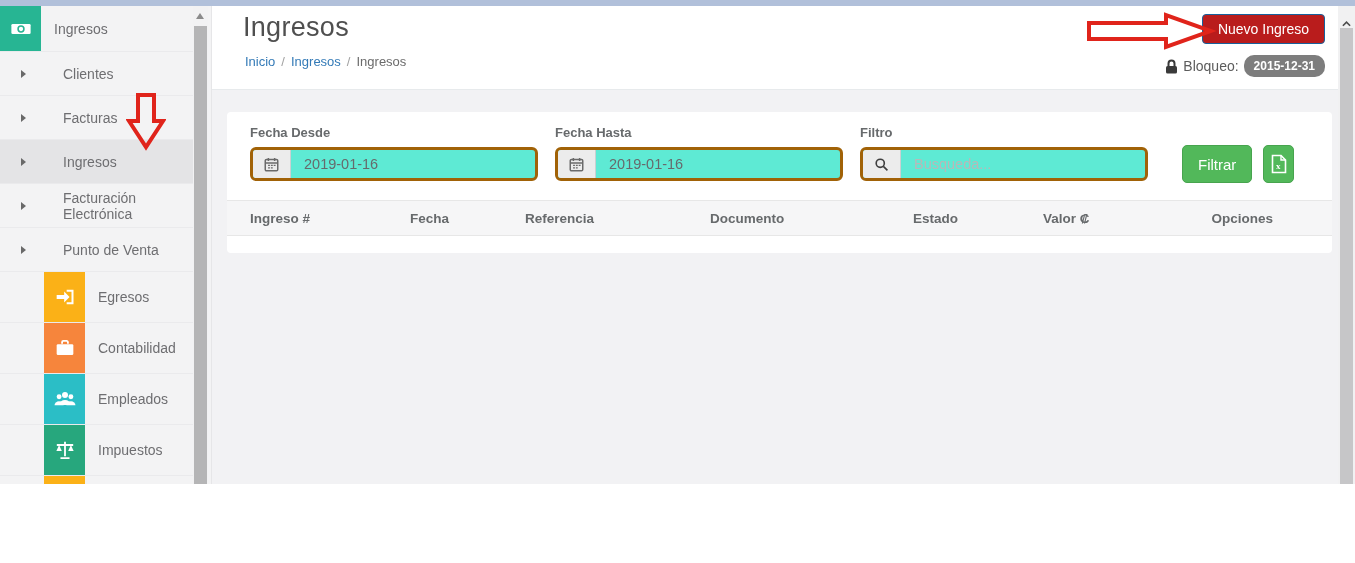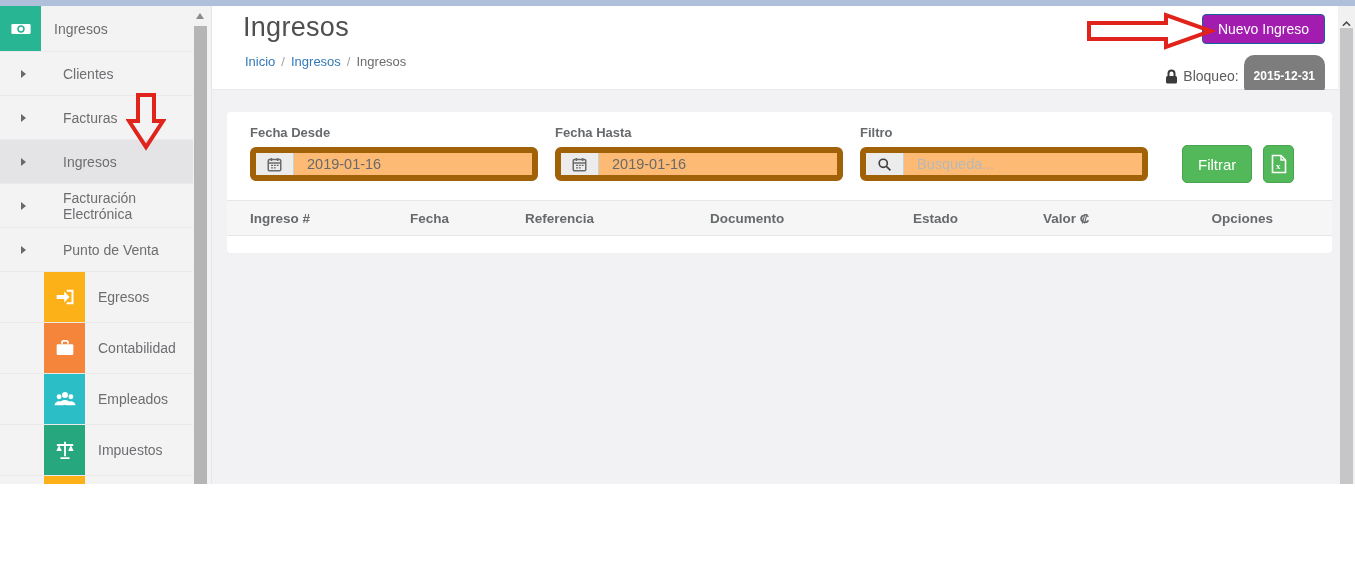--- a/index.html
+++ b/index.html
@@ -31,29 +31,29 @@
   
   .main-header { position:absolute; left:212px; top:6px; width:1126px; height:84px; background:#ffffff; border-bottom:1px solid #e7eaec; }
   .page-title { position:absolute; left:31px; top:6px; font-size:27px; font-weight:300; color:#4f4f4f; letter-spacing:0.3px; }
   .breadcrumb { position:absolute; left:33px; top:48px; font-size:13px; color:#9a9a9a; }
   .bc-link { color:#337ab7; text-decoration:none; cursor:pointer; }
   .bc-sep { margin:0 6px; color:#a2a2a2; }
   .bc-current { color:#6b6b6b; }
   .btn-new { position:absolute; right:13px; top:8px; height:30px; padding:0 15px; border:1px solid #16619c; border-radius:4px; color:#ffffff; font-size:14px; font-family:inherit; cursor:pointer; }
   .lock-row { position:absolute; right:13px; top:49px; display:flex; align-items:center; gap:5px; }
   .lock-label { font-size:14px; color:#5c5c5c; }
-  .lock-badge { background:#7d7d7d; color:#ffffff; font-size:12px; font-weight:bold; padding:14px 10px; border-radius:10px; }
+  .lock-badge { background:#7d7d7d; color:#ffffff; font-size:12px; font-weight:bold; padding:4px 10px; border-radius:10px; }
 
   
   .content { position:absolute; left:212px; top:90px; width:1126px; height:456px; background:#f2f2f4; }
   .panel { position:absolute; left:15px; top:22px; width:1105px; height:141px; background:#ffffff; border-radius:4px; }
   .filters { display:flex; align-items:flex-end; padding:13px 24px 0 23px; }
   .field { width:288px; margin-right:17px; }
   .field-label { display:block; font-size:13px; font-weight:bold; color:#676a6c; margin-bottom:7px; }
-  .igroup { display:flex; height:34px; border:6px solid #a16207; border-radius:6px; background:#fdba74; overflow:hidden; }
+  .igroup { display:flex; height:34px; border:3px solid #a16207; border-radius:6px; background:#5eead4; overflow:hidden; }
   .addon { width:38px; background:#ececec; border-right:1px solid #cbd0d2; display:flex; align-items:center; justify-content:center; flex:0 0 38px; }
   .igroup input { flex:1; border:none; outline:none; padding:0 13px; font-size:14.5px; color:#676a6c; font-family:inherit; background:transparent; min-width:0; }
   .igroup input::placeholder { color:#b8b8b8; }
   .btn-filtrar { height:38px; padding:0 15px; margin-left:17px; margin-bottom:-2px; border:1px solid #47a44e; border-radius:5px; color:#fff; font-size:15px; font-family:inherit; cursor:pointer; }
   .btn-excel { height:38px; width:31px; margin-left:11px; margin-bottom:-2px; border:1px solid #47a44e; border-radius:5px; display:flex; align-items:center; justify-content:center; cursor:pointer; }
   .thead { position:absolute; left:0; top:88px; width:100%; height:36px; background:#f6f6f7; border-top:1px solid #e7e7e7; border-bottom:1px solid #e7e7e7; display:flex; align-items:center; padding:0 59px 0 23px; font-size:13.5px; font-weight:bold; color:#676a6c; }
   .th { flex:0 0 auto; }
   .th:nth-child(1){ width:160px; } .th:nth-child(2){ width:115px; } .th:nth-child(3){ width:185px; }
   .th:nth-child(4){ width:195px; } .th:nth-child(5){ width:130px;margin-left:8px; } .th:nth-child(6){ width:120px; }
   .th:nth-child(7){ flex:1 1 auto; text-align:right; }
@@ -190,21 +190,21 @@
       <div class="up-tri"></div>
       <div class="side-thumb"></div>
     </div>
   </nav>
 
   <header class="main-header">
     <h1 class="page-title">Ingresos</h1>
     <div class="breadcrumb">
       <a class="bc-link">Inicio</a><span class="bc-sep">/</span><a class="bc-link">Ingresos</a><span class="bc-sep">/</span><span class="bc-current">Ingresos</span>
     </div>
-    <button class="btn-new" style="background-color: #a21caf;">Nuevo Ingreso</button>
+    <button class="btn-new" style="background-color: #b91c1c;">Nuevo Ingreso</button>
     <div class="lock-row">
       <span style="display:flex;">
         <svg width="13" height="15" viewBox="0 0 13 15">
             <path d="M3.5 7 V4.5 a3 3 0 0 1 6 0 V7" fill="none" stroke="#3a3a3a" stroke-width="2"></path>
             <rect x="1" y="7" width="11" height="7.5" rx="1.5" fill="#3a3a3a"></rect>
           </svg>
       </span>
       <span class="lock-label">Bloqueo:</span>
       <span class="lock-badge" style="background-color: rgb(125, 125, 125);">2015-12-31</span>
     </div>

